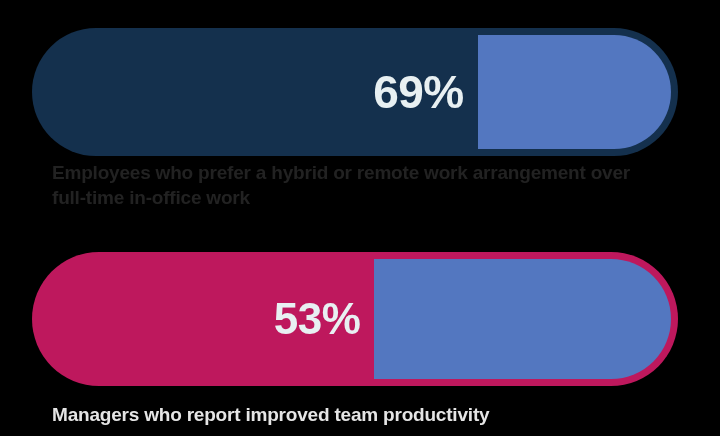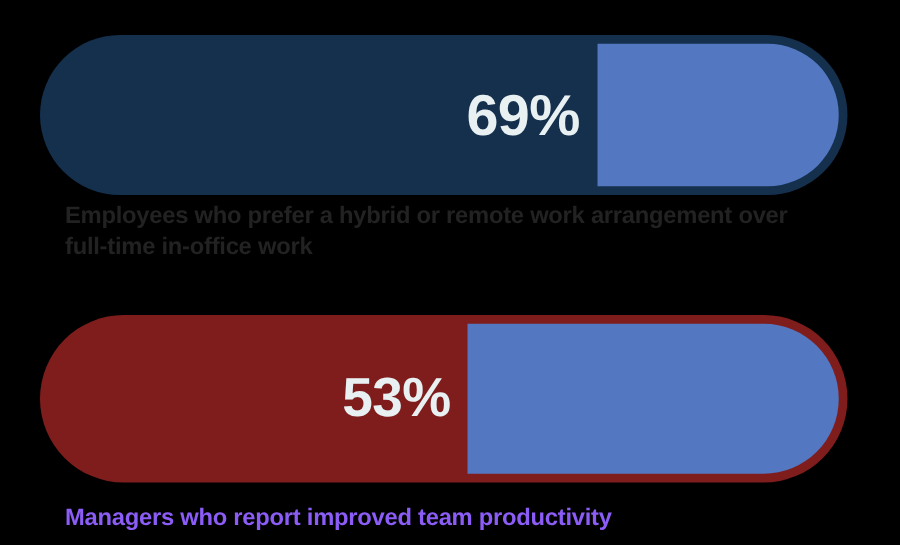--- a/index.html
+++ b/index.html
@@ -92,20 +92,20 @@
 
   <div class="bar-block" id="bar-block-1">
     <div class="bar-track" style="background: rgb(20, 48, 77);">
       <div class="bar-fill" style="left: 69%; background: rgb(83, 119, 192);"></div>
       <div class="bar-value" style="width: 69%; color: rgb(232, 240, 242);">69%</div>
     </div>
     <div class="bar-caption" style="color: rgb(34, 34, 34);">Employees who prefer a hybrid or remote work arrangement over full-time in-office work</div>
   </div>
 
   <div class="bar-block" id="bar-block-2">
-    <div class="bar-track" style="background: #7f1d1d;">
+    <div class="bar-track" style="background: #be185d;">
       <div class="bar-fill" style="left: 53%; background: rgb(83, 119, 192);"></div>
       <div class="bar-value" style="width: 53%; color: rgb(232, 240, 242);">53%</div>
     </div>
-    <div class="bar-caption" style="color: #8b5cf6;">Managers who report improved team productivity</div>
+    <div class="bar-caption" style="color: #e5e5e5;">Managers who report improved team productivity</div>
   </div>
 
 </div>
 
 </body></html>

